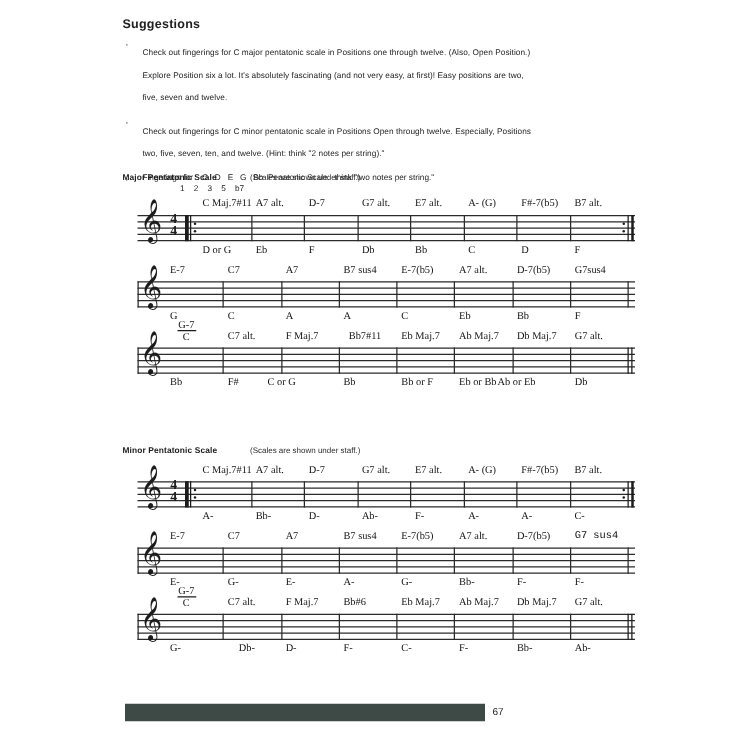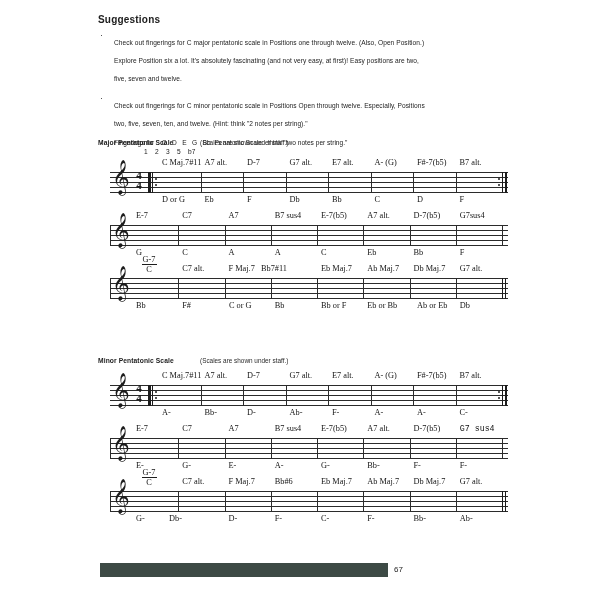--- a/index.html
+++ b/index.html
@@ -261,33 +261,33 @@
         <span class="top">G-7</span>
         <span class="rule"></span>
         <span class="bot">C</span>
       </div>
       <div class="scale" style="left: 26px;">Bb</div>
       <div class="barline" style="left: 68.25px;"></div>
       <div class="chord" style="left: 72.25px;">C7 alt.</div>
       <div class="scale" style="left: 72.25px;">F#</div>
       <div class="barline" style="left: 114.5px;"></div>
       <div class="chord" style="left: 118.5px;">F Maj.7</div>
-      <div class="scale" style="left: 119px;">C or G</div>
+      <div class="scale" style="left: 104px;">C or G</div>
       <div class="barline" style="left: 160.75px;"></div>
-      <div class="chord" style="left: 151px;">Bb7#11</div>
+      <div class="chord" style="left: 169px;">Bb7#11</div>
       <div class="scale" style="left: 164.75px;">Bb</div>
       <div class="barline" style="left: 207px;"></div>
       <div class="chord" style="left: 211px;">Eb Maj.7</div>
       <div class="scale" style="left: 211px;">Bb or F</div>
       <div class="barline" style="left: 253.25px;"></div>
       <div class="chord" style="left: 257.25px;">Ab Maj.7</div>
       <div class="scale" style="left: 257.25px;">Eb or Bb</div>
       <div class="barline" style="left: 299.5px;"></div>
       <div class="chord" style="left: 303.5px;">Db Maj.7</div>
-      <div class="scale" style="left: 307px;">Ab or Eb</div>
+      <div class="scale" style="left: 288px;">Ab or Eb</div>
       <div class="barline" style="left: 345.75px;"></div>
       <div class="chord" style="left: 349.75px;">G7 alt.</div>
       <div class="scale" style="left: 349.75px;">Db</div>
       <div class="double-end" style="left: 392px;">
         <span class="a"></span>
         <span class="b"></span>
       </div>
     </div>
 
   <div class="grp-label" style="left:98px;top:357px;">Minor Pentatonic Scale</div>
@@ -388,21 +388,21 @@
       <div class="clef">𝄞</div>
       <div class="barline" style="left: 0px;"></div>
       <div class="chord slash" style="left: 26px; width: 26px;">
         <span class="top">G-7</span>
         <span class="rule"></span>
         <span class="bot">C</span>
       </div>
       <div class="scale" style="left: 26px;">G-</div>
       <div class="barline" style="left: 68.25px;"></div>
       <div class="chord" style="left: 72.25px;">C7 alt.</div>
-      <div class="scale" style="left: 59px;">Db-</div>
+      <div class="scale" style="left: 81px;">Db-</div>
       <div class="barline" style="left: 114.5px;"></div>
       <div class="chord" style="left: 118.5px;">F Maj.7</div>
       <div class="scale" style="left: 118.5px;">D-</div>
       <div class="barline" style="left: 160.75px;"></div>
       <div class="chord" style="left: 164.75px;">Bb#6</div>
       <div class="scale" style="left: 164.75px;">F-</div>
       <div class="barline" style="left: 207px;"></div>
       <div class="chord" style="left: 211px;">Eb Maj.7</div>
       <div class="scale" style="left: 211px;">C-</div>
       <div class="barline" style="left: 253.25px;"></div>

